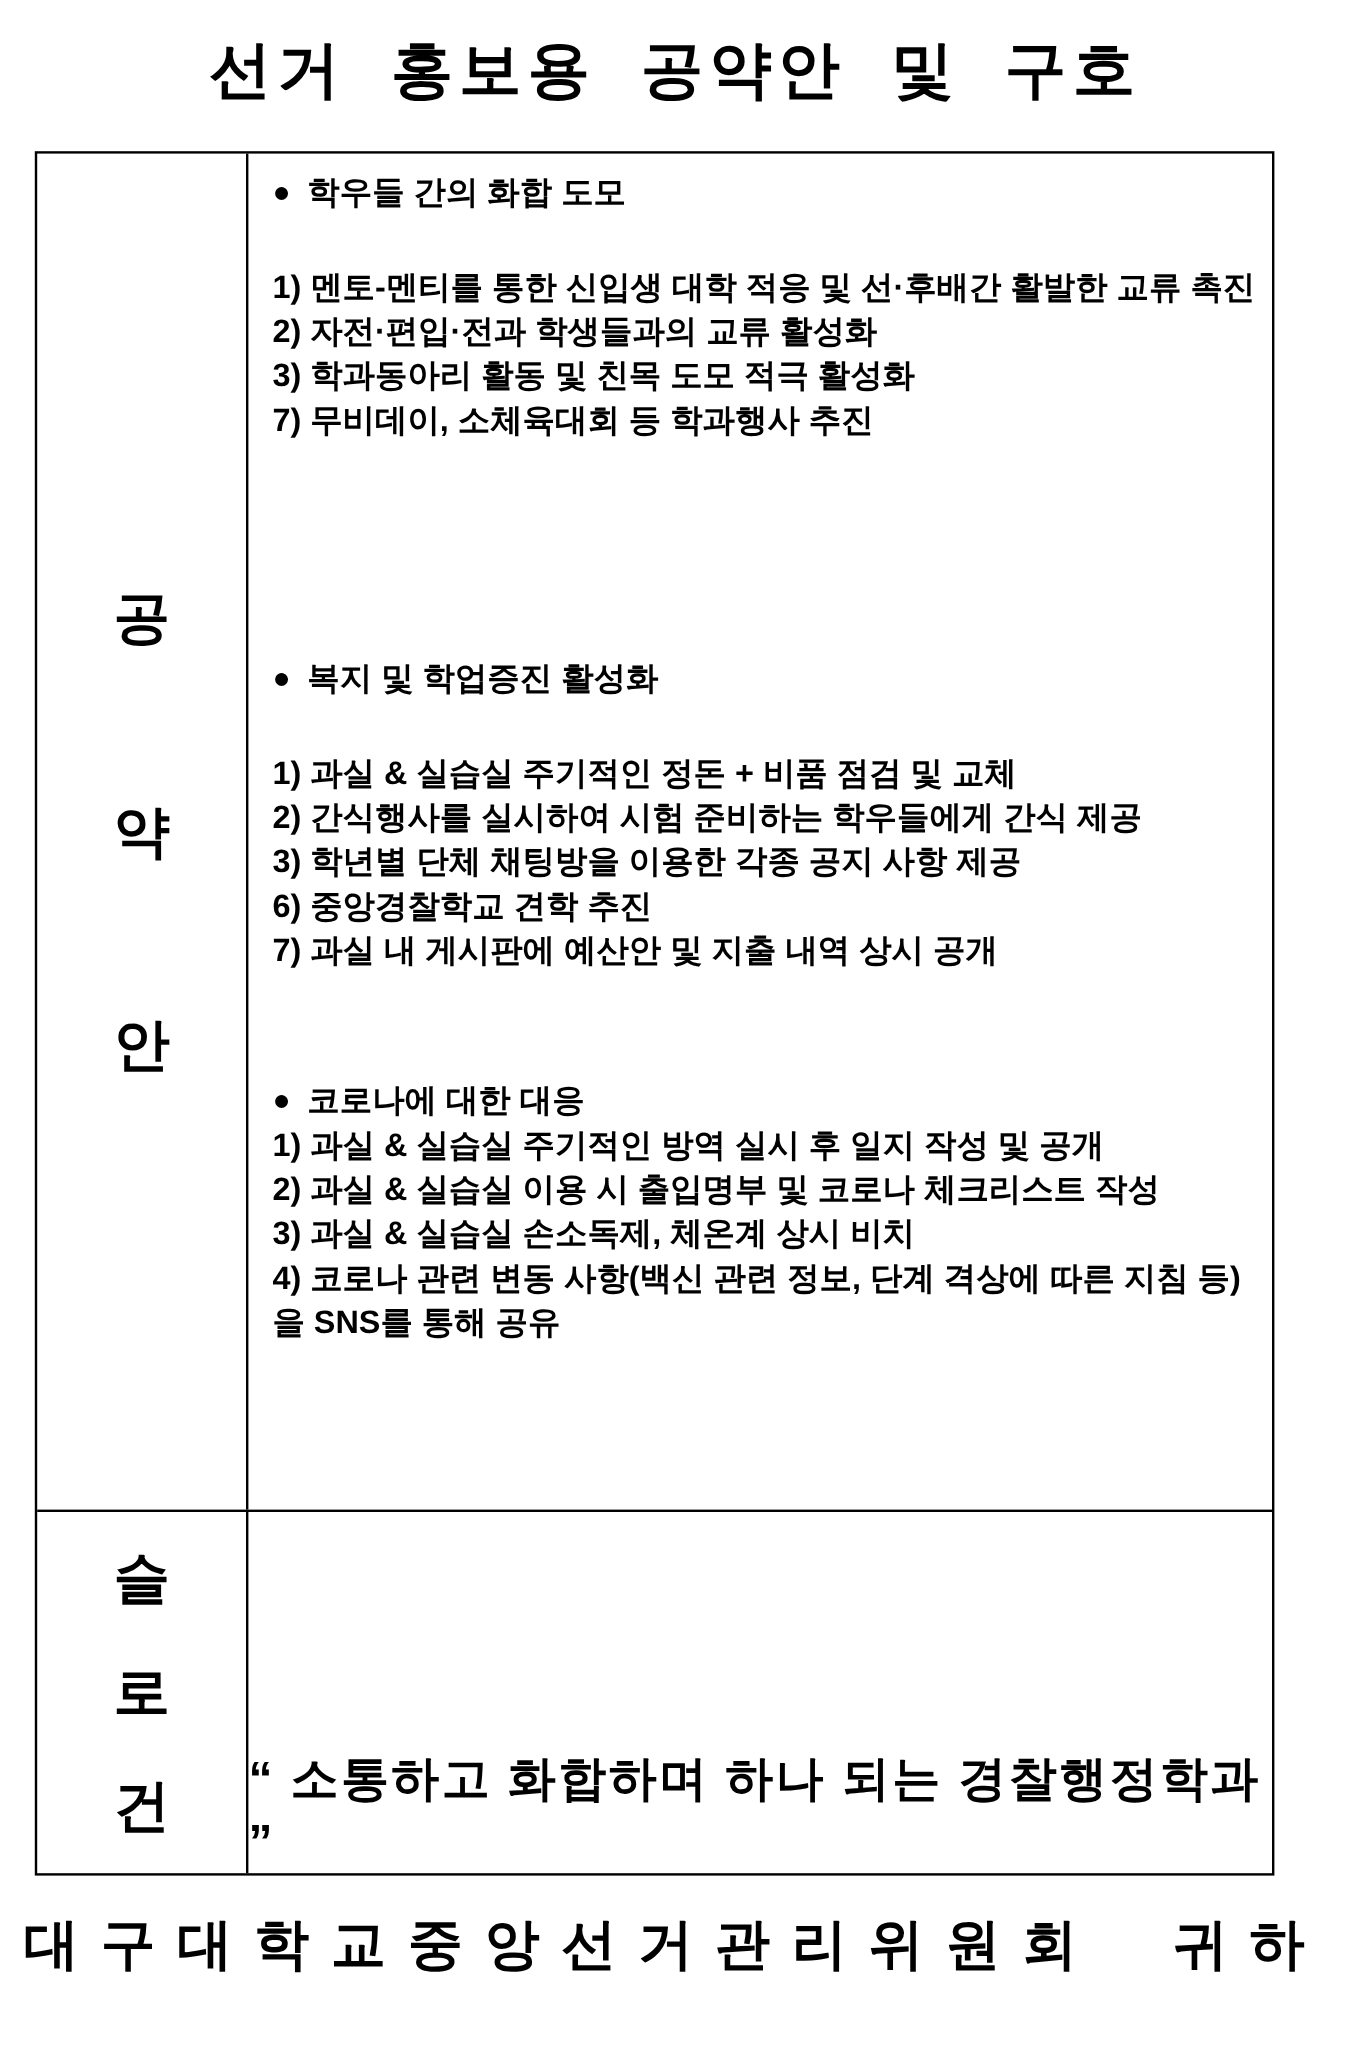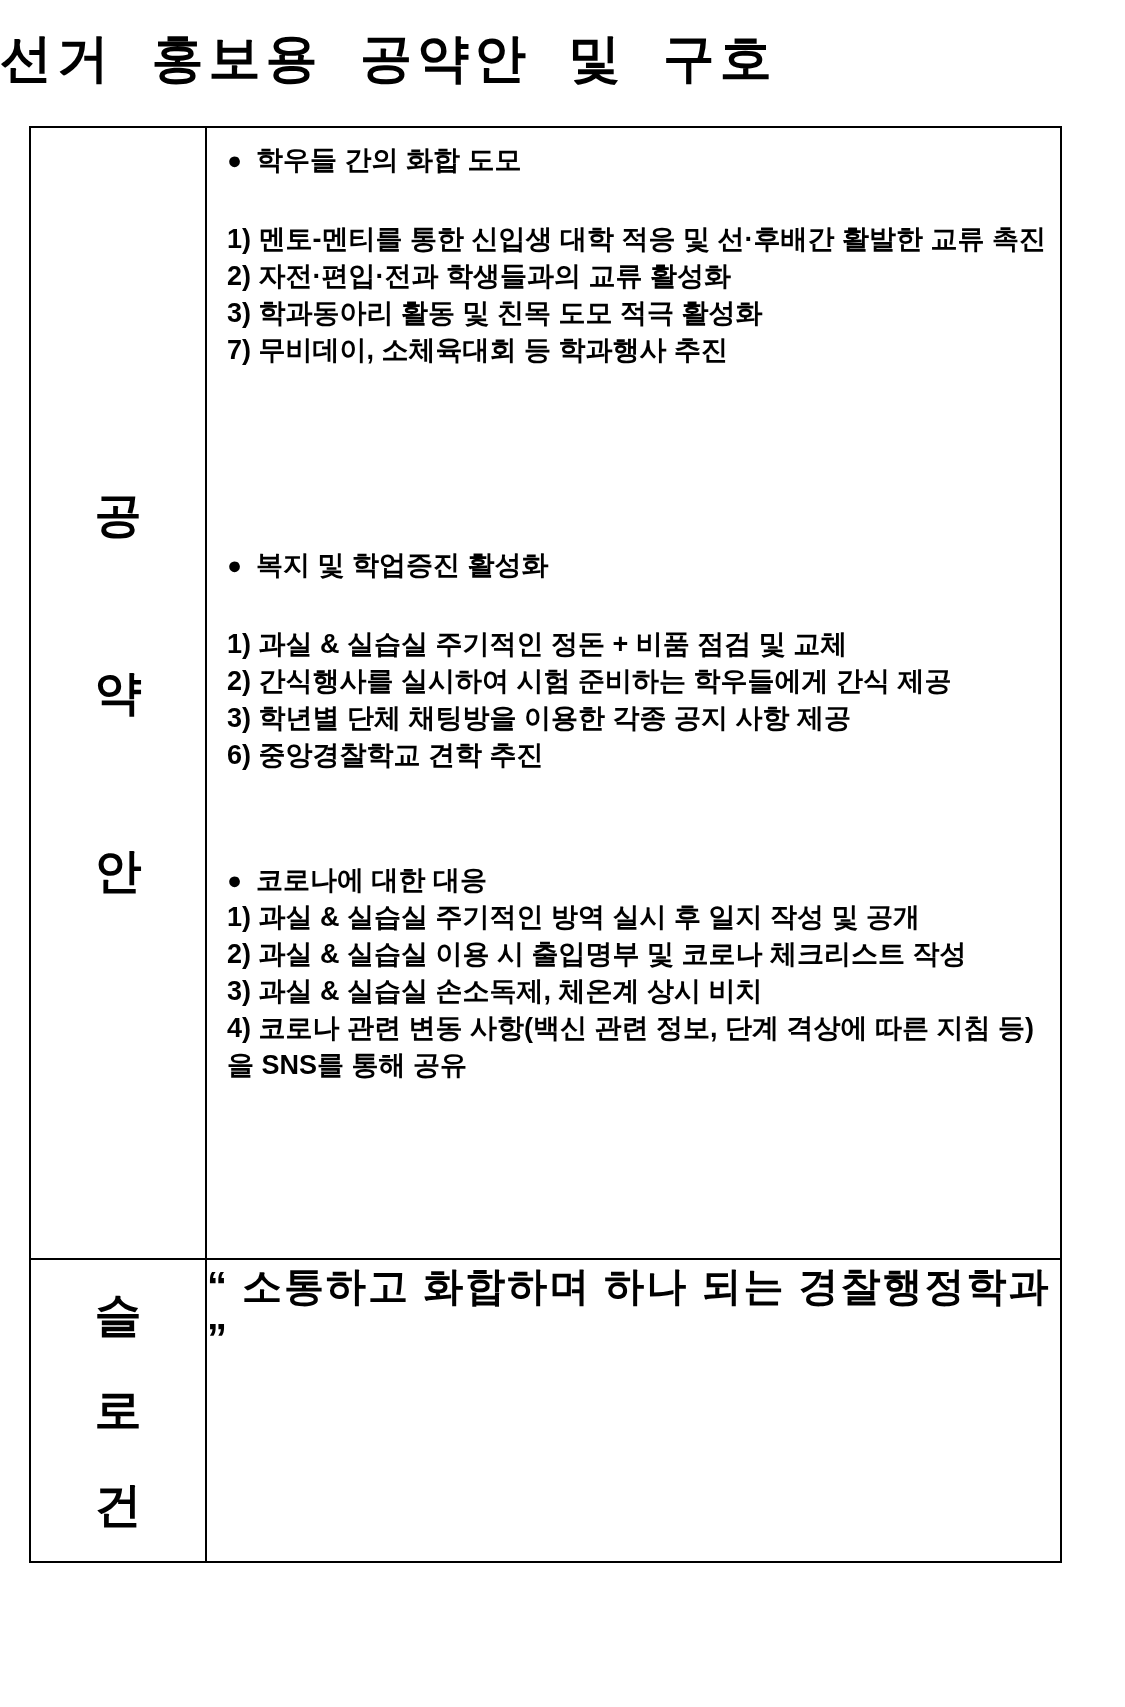--- a/index.html
+++ b/index.html
@@ -10,21 +10,21 @@
     background: #ffffff;
     color: #000000;
     font-family: "Liberation Sans", "DejaVu Sans", sans-serif;
     overflow: hidden;
   }
   .title {
     position: absolute;
     top: 24px;
     left: 0;
     width: 100%;
-    text-align: left;
+    text-align: center;
     font-size: 52px;
     font-weight: bold;
     letter-spacing: 5px;
     word-spacing: 18px;
     white-space: pre;
   }
   .doc-table {
     position: absolute;
     left: 29px;
     top: 126px;
@@ -64,21 +64,21 @@
   }
   .section { margin: 0; }
   .sec1 { margin-bottom: 178px; }
   .sec2 { margin-bottom: 88px; }
   .heading { display: flex; align-items: center; gap: 14px; }
   .sec1 .heading, .sec2 .heading { margin-bottom: 42px; }
   .bullet { font-size: 25px; line-height: 37px; }
   .item { white-space: pre-wrap; }
   .slogan-cell {
     display: flex;
-    align-items: flex-start;
+    align-items: flex-end;
     justify-content: center;
     font-size: 40px;
     font-weight: bold;
     letter-spacing: 2px;
     padding: 0;
     line-height: 1.3;
   }
   .footer {
     position: absolute;
     top: 1590px;
@@ -121,20 +121,21 @@
 
         <div class="section sec2">
           <div class="heading">
             <span class="bullet">●</span>
             <span>복지 및 학업증진 활성화</span>
           </div>
           <div class="item">1) 과실 &amp; 실습실 주기적인 정돈 + 비품 점검 및 교체</div>
           <div class="item">2) 간식행사를 실시하여 시험 준비하는 학우들에게 간식 제공</div>
           <div class="item">3) 학년별 단체 채팅방을 이용한 각종 공지 사항 제공</div>
           <div class="item">6) 중앙경찰학교 견학 추진</div>
+          <div class="item">7) 과실 내 게시판에 예산안 및 지출 내역 상시 공개</div>
         </div>
 
         <div class="section sec3">
           <div class="heading">
             <span class="bullet">●</span>
             <span>코로나에 대한 대응</span>
           </div>
           <div class="item">1) 과실 &amp; 실습실 주기적인 방역 실시 후 일지 작성 및 공개</div>
           <div class="item">2) 과실 &amp; 실습실 이용 시 출입명부 및 코로나 체크리스트 작성</div>
           <div class="item">3) 과실 &amp; 실습실 손소독제, 체온계 상시 비치</div>
@@ -151,14 +152,15 @@
         <span>로</span>
         <span>건</span>
       </div>
       <div class="content-cell slogan-cell">
         <span>“ 소통하고 화합하며 하나 되는 경찰행정학과 ”</span>
       </div>
     </div>
 
   </div>
 
+  <div class="footer">대구대학교중앙선거관리위원회  귀하</div>
 
 </div>
 
 </body></html>

